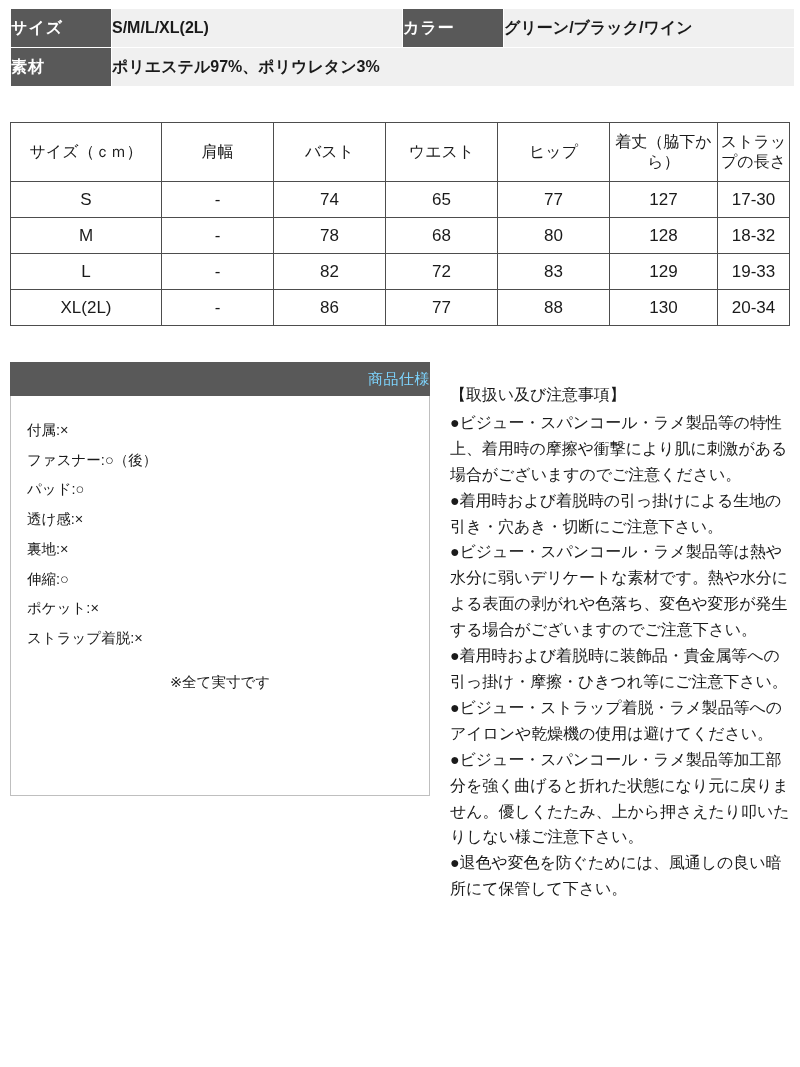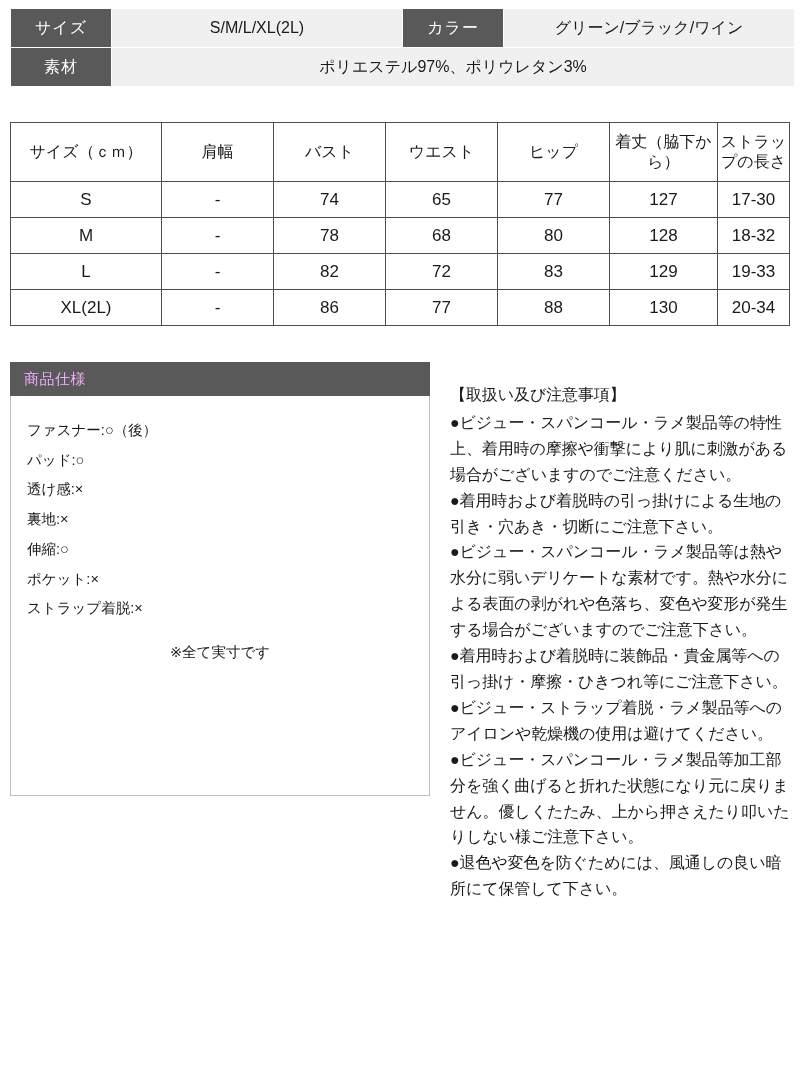--- a/index.html
+++ b/index.html
@@ -27,23 +27,24 @@
     left: 10px;
     top: 8px;
     width: 780px;
     border-collapse: collapse;
     table-layout: fixed;
   }
   .spec-table td {
     border: 1px solid #ffffff;
     height: 38px;
     font-size: 16px;
-    text-align: center;
+    text-align: left;
     vertical-align: middle;
     padding: 0;
+    font-weight: bold;
   }
   .spec-head {
     background: #595959;
     color: #ffffff;
     font-weight: normal;
     letter-spacing: 1px;
   }
   .spec-val {
     background: #f0f0f0;
     color: #1a1a1a;
@@ -88,27 +89,28 @@
     width: 780px;
   }
   .spec-box {
     position: absolute;
     left: 0;
     top: 0;
     width: 420px;
   }
   .spec-box-title {
     background: #595959;
-    color: #f0abfc;
+    color: #7dd3fc;
     font-size: 15px;
     height: 34px;
     line-height: 34px;
     padding-left: 14px;
     box-sizing: border-box;
     letter-spacing: 0.5px;
+    text-align: right;
   }
   .spec-box-body {
     border: 1px solid #bfbfbf;
     border-top: none;
     height: 400px;
     box-sizing: border-box;
     padding: 20px 16px 16px 16px;
     font-size: 14.5px;
     line-height: 2.05;
   }
@@ -207,20 +209,21 @@
         <td>20-34</td>
       </tr>
     </tbody>
   </table>
 
   <div class="bottom">
 
     <div class="spec-box">
       <div class="spec-box-title">商品仕様</div>
       <div class="spec-box-body">
+        <div>付属:×</div>
         <div>ファスナー:○（後）</div>
         <div>パッド:○</div>
         <div>透け感:×</div>
         <div>裏地:×</div>
         <div>伸縮:○</div>
         <div>ポケット:×</div>
         <div>ストラップ着脱:×</div>
         <div class="spec-box-note">※全て実寸です</div>
       </div>
     </div>

